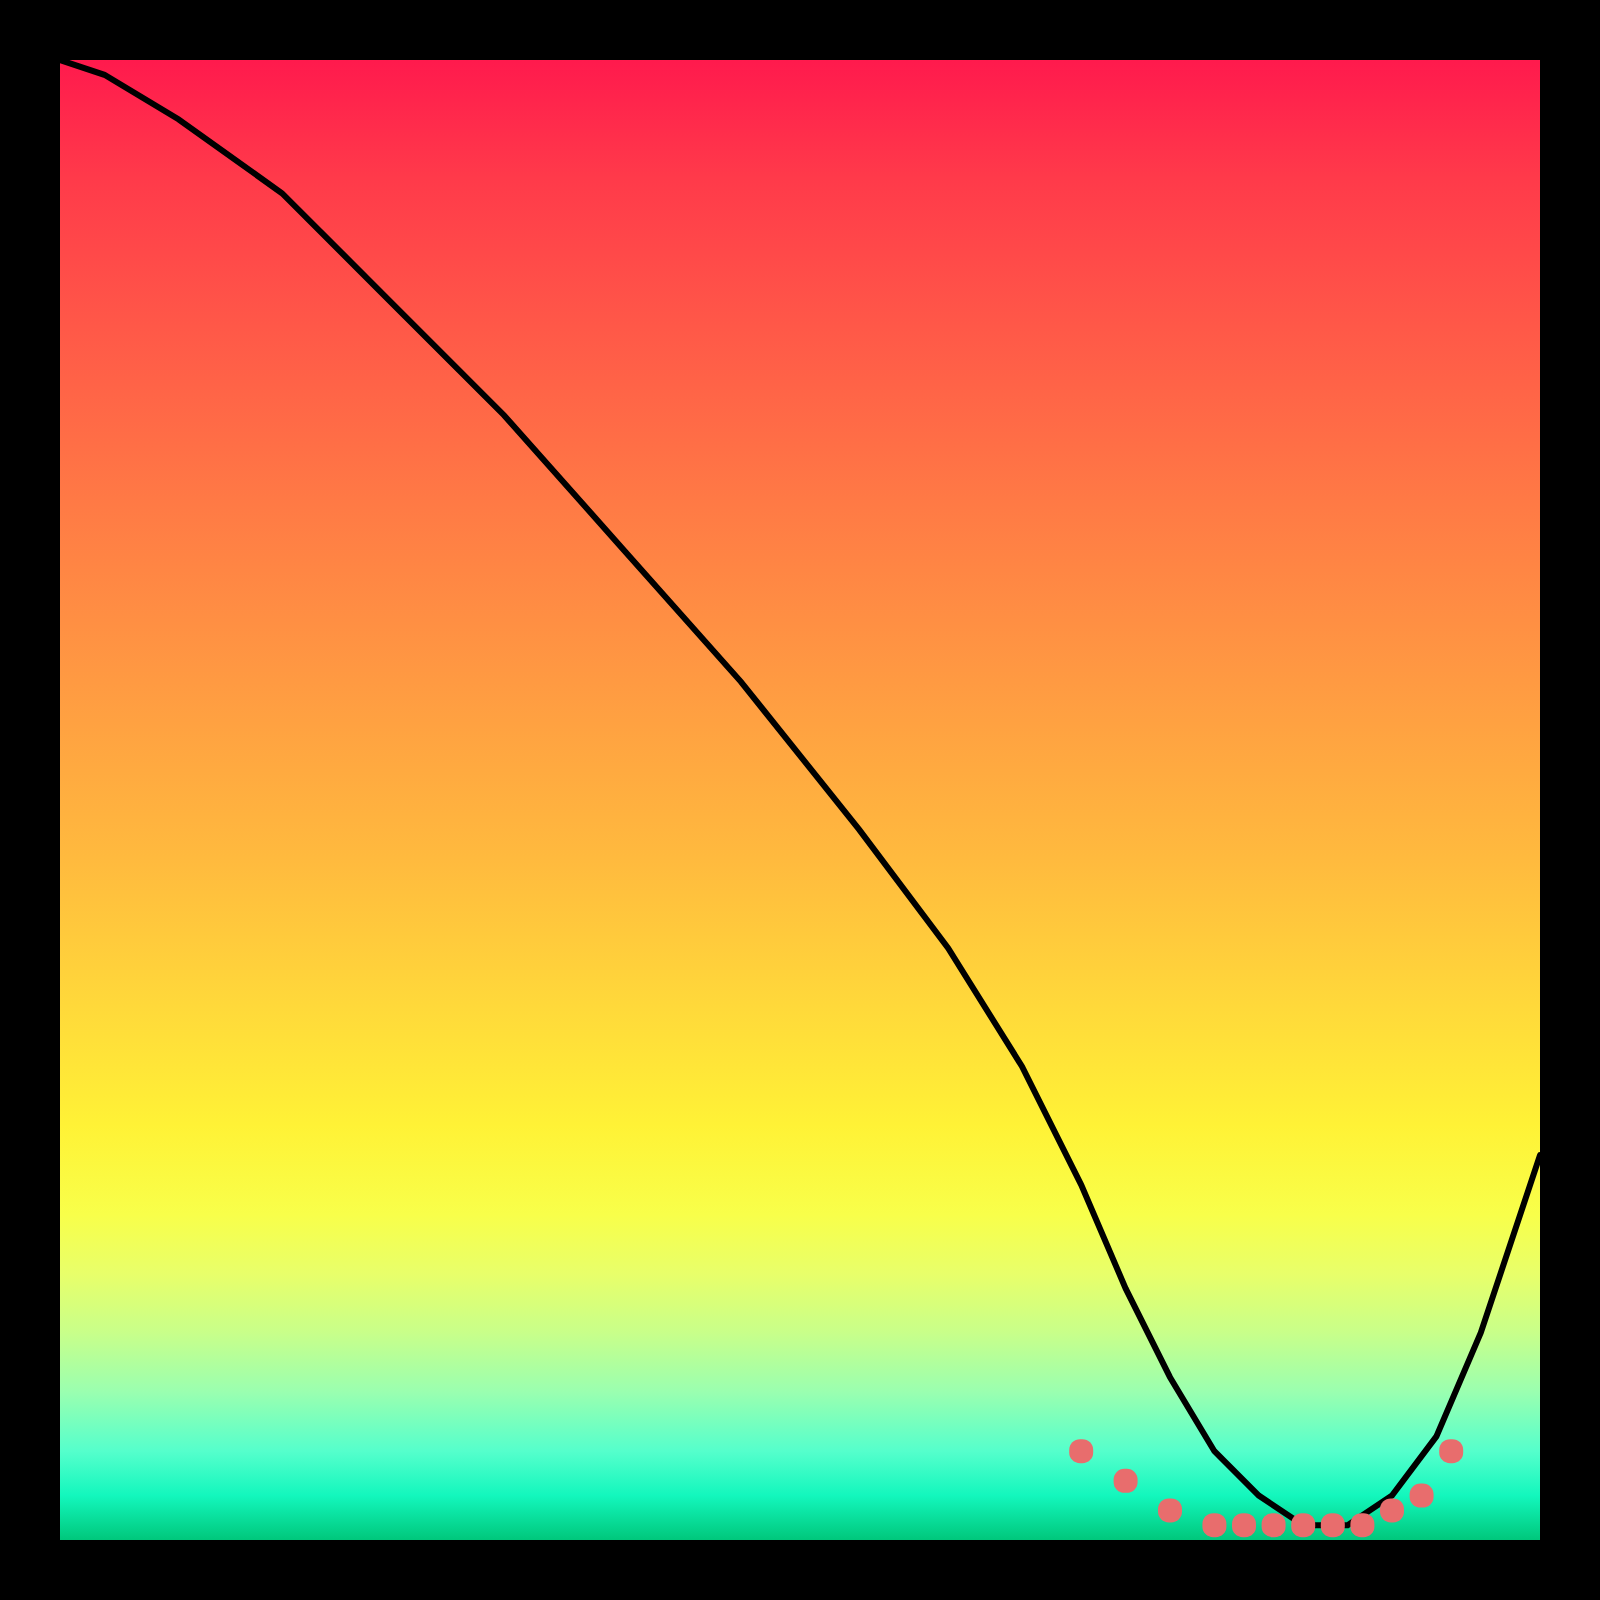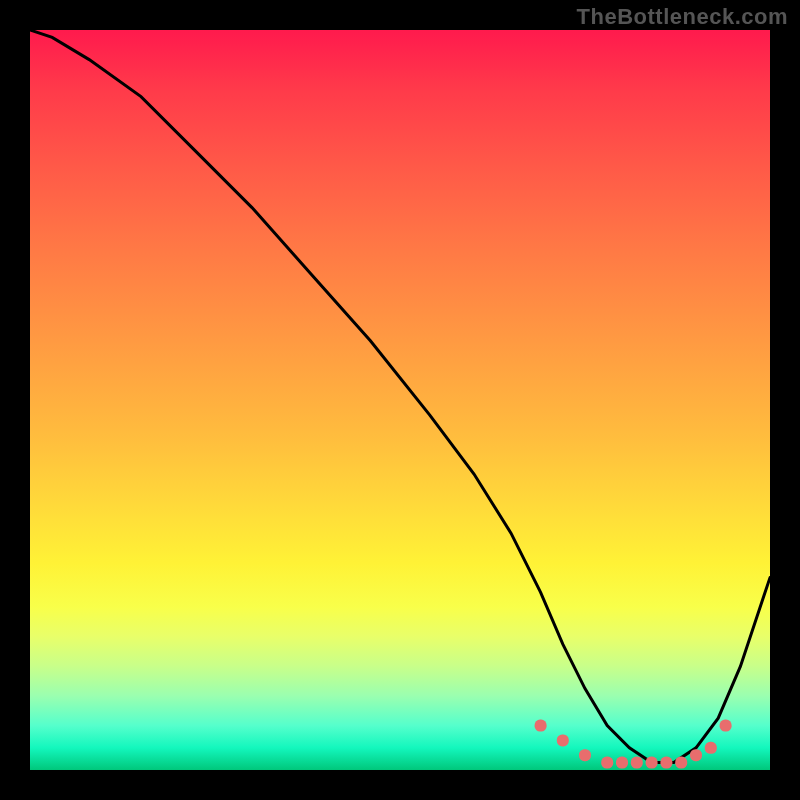--- a/index.html
+++ b/index.html
@@ -55,21 +55,20 @@
     left: 0;
     top: 0;
     width: 740px;
     height: 740px;
   }
 </style>
 </head>
 <body>
 
 <div class="outer">
-  <div class="watermark">TheBottleneck.com</div>
   <div class="plot">
     <svg class="overlay" viewBox="0 0 740 740">
       <path fill="none" stroke="#000" stroke-width="3" stroke-linecap="round" d="M0.0 0.0 L22.2 7.4 L59.2 29.6 L111.0 66.6 L162.8 118.4 L222.0 177.6 L281.2 244.2 L340.4 310.8 L399.6 384.8 L444.0 444.0 L481.0 503.2 L510.6 562.4 L532.8 614.2 L555.0 658.6 L577.2 695.6 L599.4 717.8 L621.6 732.6 L643.8 732.6 L666.0 717.8 L688.2 688.2 L710.4 636.4 L740.0 547.6"></path>
       <g>
           <rect x="504.6" y="689.6" width="12.0" height="12.0" rx="5.4" fill="#e86d6d"></rect>
           <rect x="526.8" y="704.4" width="12.0" height="12.0" rx="5.4" fill="#e86d6d"></rect>
           <rect x="549.0" y="719.2" width="12.0" height="12.0" rx="5.4" fill="#e86d6d"></rect>
           <rect x="571.2" y="726.6" width="12.0" height="12.0" rx="5.4" fill="#e86d6d"></rect>
           <rect x="586.0" y="726.6" width="12.0" height="12.0" rx="5.4" fill="#e86d6d"></rect>
           <rect x="600.8" y="726.6" width="12.0" height="12.0" rx="5.4" fill="#e86d6d"></rect>

